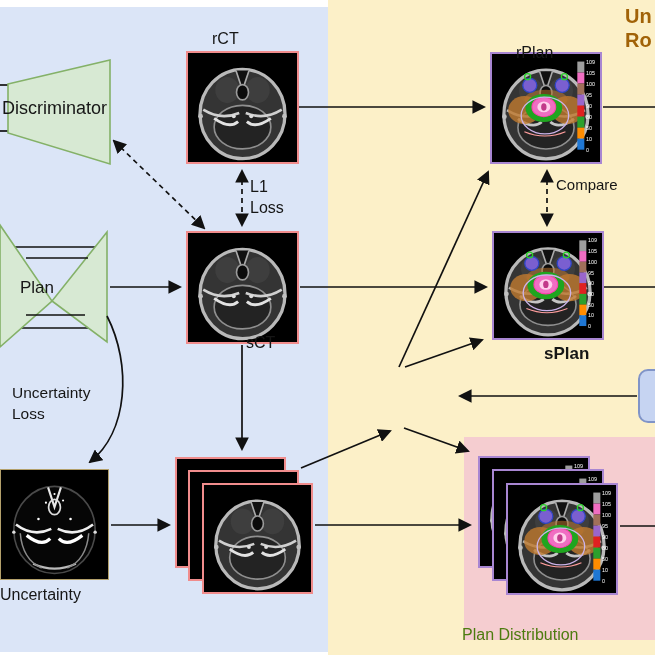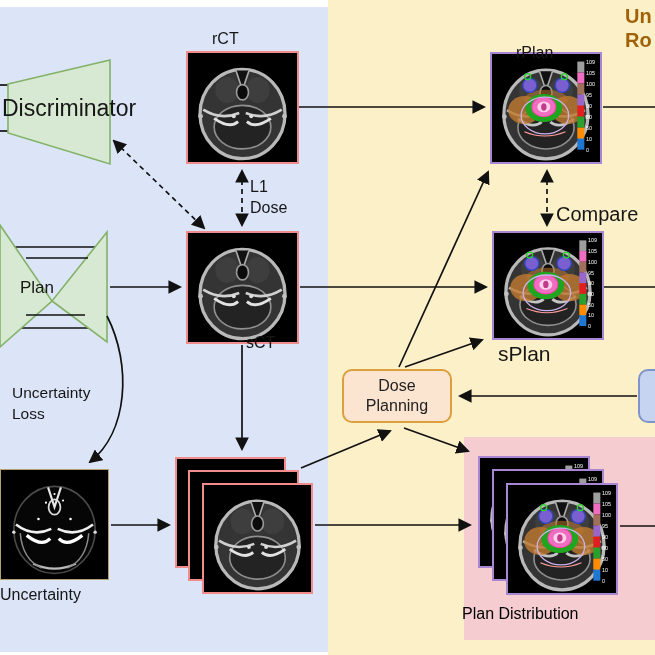--- a/index.html
+++ b/index.html
@@ -414,33 +414,31 @@
         <text x="87" y="29.4" font-size="5" fill="#fff" font-family="Liberation Sans,sans-serif">100</text>
         <text x="87" y="39.6" font-size="5" fill="#fff" font-family="Liberation Sans,sans-serif">95</text>
         <text x="87" y="49.8" font-size="5" fill="#fff" font-family="Liberation Sans,sans-serif">90</text>
         <text x="87" y="60.0" font-size="5" fill="#fff" font-family="Liberation Sans,sans-serif">80</text>
         <text x="87" y="70.2" font-size="5" fill="#fff" font-family="Liberation Sans,sans-serif">50</text>
         <text x="87" y="80.4" font-size="5" fill="#fff" font-family="Liberation Sans,sans-serif">10</text>
         <text x="87" y="90.6" font-size="5" fill="#fff" font-family="Liberation Sans,sans-serif">0</text>
       </svg>
     </div>
 
-  <div id="node-dose-planning">Dose
-Planning</div>
   <div id="node-side-blue"></div>
 
-  <div class="lbl" style="left:2px;top:98px;width:112px;font-size:23px;">Discriminator</div>
+  <div class="lbl" style="left:2px;top:98px;width:112px;font-size:18px;">Discriminator</div>
   <div class="lbl" style="left:212px;top:28px;width:60px;">rCT</div>
   <div class="lbl" style="left:250px;top:176px;width:46px;">L1
-Dose</div>
+Loss</div>
   <div class="lbl" style="left:20px;top:277px;width:64px;font-size:17px;">Plan</div>
   <div class="lbl" style="left:246px;top:332px;width:50px;">sCT</div>
   <div class="lbl" style="left:12px;top:382px;width:126px;font-size:15.5px;">Uncertainty
 Loss</div>
   <div class="lbl" style="left:0px;top:584px;width:112px;">Uncertainty</div>
   <div class="lbl" style="left:516px;top:42px;width:64px;">rPlan</div>
-  <div class="lbl" style="left:556px;top:204px;width:90px;text-align:left;font-size:20px;">Compare</div>
-  <div class="lbl" style="left:498px;top:343px;width:64px;font-size:21px;">sPlan</div>
-  <div class="lbl" style="left:462px;top:603px;width:180px;color:#000000;">Plan Distribution</div>
+  <div class="lbl" style="left:556px;top:174px;width:90px;text-align:left;font-size:15px;">Compare</div>
+  <div class="lbl" style="left:544px;top:343px;width:64px;font-size:17px;font-weight:bold;">sPlan</div>
+  <div class="lbl" style="left:462px;top:624px;width:180px;color:#4d7c0f;">Plan Distribution</div>
   <div id="corner-text">Un
 Ro</div>
 
 </div>
 
 </body></html>

